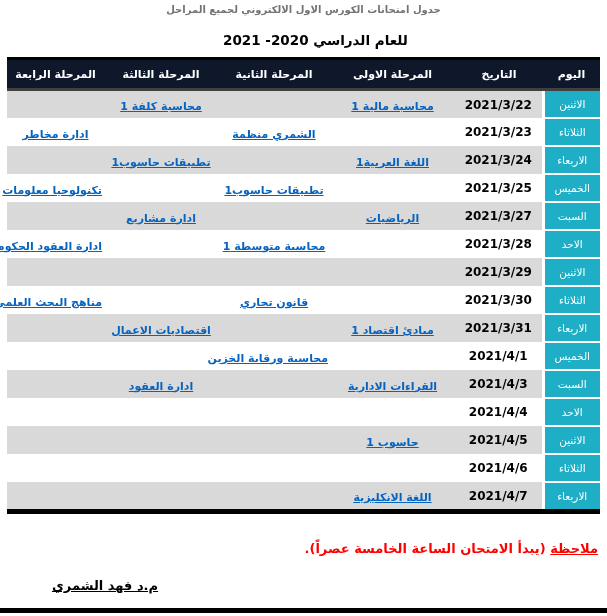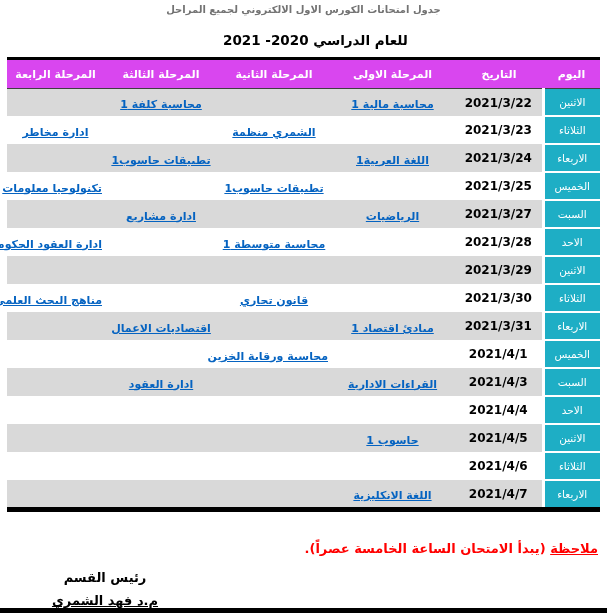--- a/index.html
+++ b/index.html
@@ -15,22 +15,22 @@
   .page-subtitle{
     position:absolute;top:32px;left:12px;width:607px;text-align:center;
     color:#000;font-weight:bold;font-size:13.5px;direction:rtl;
   }
   table.schedule{
     position:absolute;top:57px;right:7px;width:593px;
     direction:rtl;border-collapse:collapse;table-layout:fixed;
     border-top:3px solid #000;border-bottom:5px solid #000;
   }
   table.schedule thead td{
-    background:#d946ef;color:#ffffff;font-weight:bold;font-size:11px;
-    text-align:center;height:28px;border-bottom:1px solid #404040;padding:0 2px;
+    background:#0f172a;color:#ffffff;font-weight:bold;font-size:11px;
+    text-align:center;height:28px;border-bottom:3px solid #404040;padding:0 2px;
   }
   table.schedule tbody td{
     height:26px;text-align:center;vertical-align:middle;padding:0 2px;
   }
   table.schedule tbody tr:nth-child(odd) td{background:#d9d9d9;}
   td.day-cell{
     background:#1eaec5 !important;color:#ffffff;font-weight:normal;font-size:10.5px;
     border-bottom:2px solid #ffffff;border-left:3px solid #ffffff;
   }
   td.date-cell{
@@ -204,17 +204,16 @@
       </tr>
     </tbody>
 </table>
 
 <div class="note-line">
   <span class="note-label">ملاحظة</span>
   <span>(يبدأ الامتحان الساعة الخامسة عصراً).</span>
 </div>
 
 <div class="signature">
-  <div class="sig-title">رئيس القسم</div>
   <div class="sig-name">م.د فهد الشمري</div>
 </div>
 
 <div class="bottom-bar"></div>
 
 </body></html>

